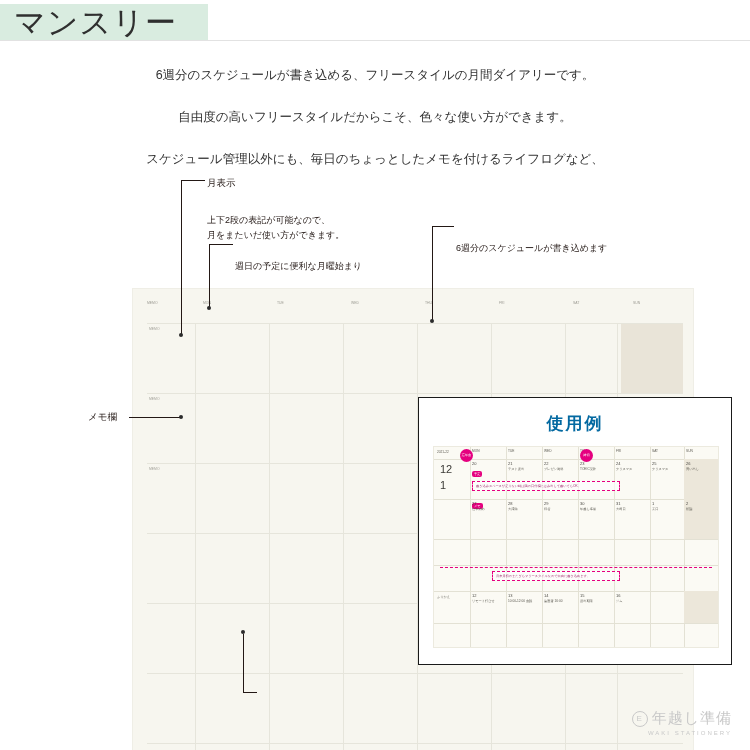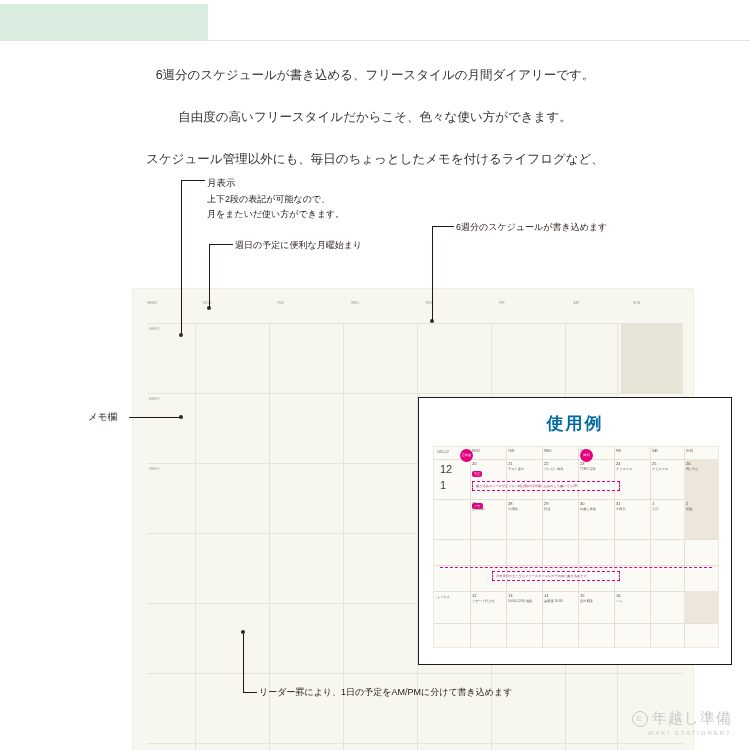--- a/index.html
+++ b/index.html
@@ -76,21 +76,21 @@
   }
   
   .cl{
     position:absolute;background:#231815;
   }
   .clh{height:1px;}
   .clv{width:1px;}
   .label{
     position:absolute;font-size:9.5px;color:#231815;line-height:15px;white-space:nowrap;
   }
-  .label.small{font-size:9px;}
+  .label.small{font-size:9px;margin-top:21px;}
   
   .usage{
     position:absolute;left:414px;top:237px;width:314px;height:268px;
     background:#ffffff;border:1px solid #1a1a1a;
     box-sizing:border-box;
   }
   .usage-title{
     position:absolute;left:0;top:14px;width:100%;text-align:center;
     font-size:17px;font-weight:bold;color:#0369a1;letter-spacing:2px;
   }
@@ -131,20 +131,21 @@
   .wm-circle{
     display:inline-block;width:14px;height:14px;border:1px solid #c9c9c9;border-radius:50%;
     font-size:8px;line-height:14px;text-align:center;margin-right:4px;vertical-align:middle;
   }
 </style>
 </head>
 <body>
 
 <div class="header">
   <div class="header-band"></div>
+  <div class="header-title">マンスリー</div>
   <div class="header-rule"></div>
 </div>
 
 <div class="intro">
   <p>6週分のスケジュールが書き込める、フリースタイルの月間ダイアリーです。</p>
   <p>自由度の高いフリースタイルだからこそ、色々な使い方ができます。</p>
   <p>スケジュール管理以外にも、毎日のちょっとしたメモを付けるライフログなど、</p>
 </div>
 
 <div class="stage">
@@ -206,21 +207,20 @@
 
   <div class="label small" style="left:452px;top:60px;">6週分のスケジュールが書き込めます</div>
   <div class="cl clv" style="left:428px;top:66px;height:95px;"></div>
   <div class="cl clh" style="left:428px;top:66px;width:22px;"></div>
   <div class="dot" style="left:426px;top:159px;"></div>
 
   <div class="label" style="left:84px;top:249px;">メモ欄</div>
   <div class="cl clh" style="left:125px;top:257px;width:52px;"></div>
   <div class="dot" style="left:175px;top:255px;"></div>
 
-  <div class="label small" style="left:255px;top:525px;">リーダー罫により、1日の予定をAM/PMに分けて書き込めます</div>
   <div class="cl clv" style="left:239px;top:474px;height:58px;"></div>
   <div class="cl clh" style="left:239px;top:532px;width:14px;"></div>
   <div class="dot" style="left:237px;top:470px;"></div>
 
   <div class="usage">
     <div class="usage-title">使用例</div>
 
     <div class="usage-sheet">
 
       <div class="us-v" style="left:36px;"></div>

